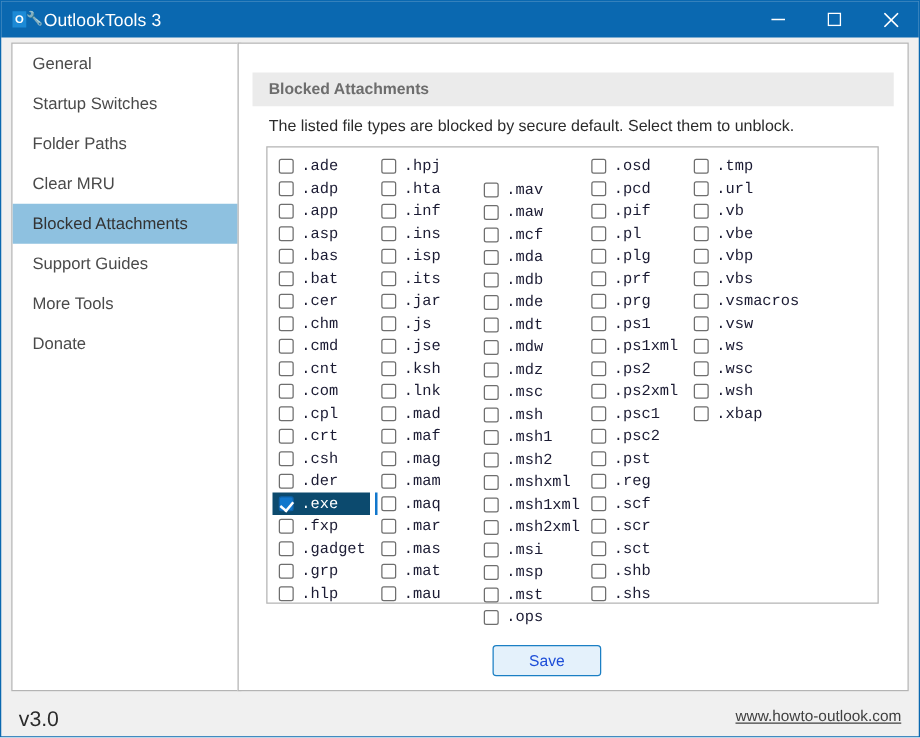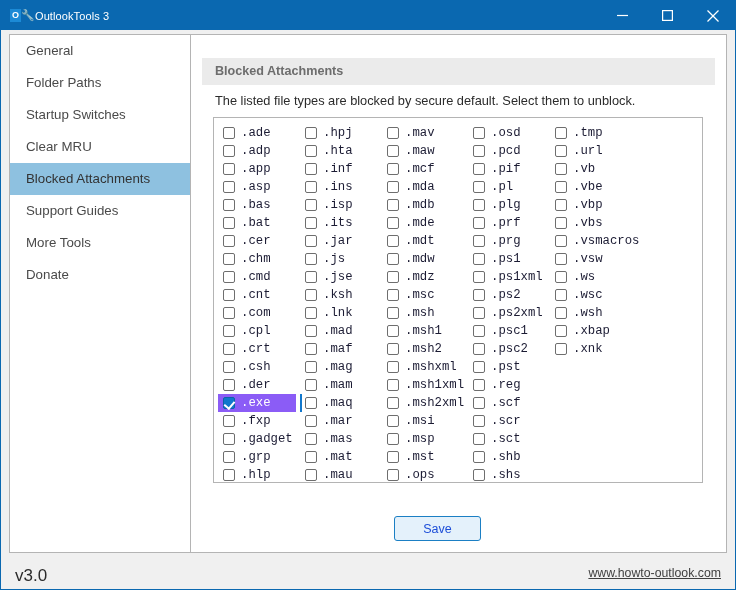--- a/index.html
+++ b/index.html
@@ -48,21 +48,21 @@
     position: absolute;
     left: 11px; top: 1px;
     width: 5px; height: 13px;
     color: #9aa3aa;
     font-size: 11px;
     line-height: 13px;
   }
   .title-text {
     margin-left: 9px;
     color: #ffffff;
-    font-size: 11px;
+    font-size: 14px;
     letter-spacing: 0.1px;
   }
   .win-controls {
     position: absolute;
     right: 0; top: 0;
     height: 29px;
     display: flex;
   }
   .win-btn {
     width: 45px; height: 29px;
@@ -131,32 +131,32 @@
     border: 1px solid #b4b4b4;
     padding: 6px 0 0 0;
     display: flex;
   }
   .col {
     width: 82px;
     flex: 0 0 auto;
     padding-left: 4px;
     font-family: Liberation Mono, monospace;
   }
-  .col.wide { width: 86px; }
+  .col.wide { width: 86px; margin-top: 19px; }
   .col.last { width: 110px; }
 
   .cb-row {
     height: 18px;
     display: flex;
     align-items: center;
     padding-left: 5px;
     position: relative;
   }
   .cb-row.selected {
-    background: #8b5cf6;
+    background: #0c4a6e;
   }
   .cb-row.selected .cb-label { color: #ffffff; }
   .cb-row.focusline::before {
     content: "";
     position: absolute;
     left: 0; top: 0; bottom: 0;
     width: 2px;
     background: #1177cc;
   }
 
@@ -245,22 +245,22 @@
         <svg width="12" height="12" viewBox="0 0 12 12">
             <line x1="0.5" y1="0.5" x2="11.5" y2="11.5" stroke="#ffffff" stroke-width="1.2"></line>
             <line x1="11.5" y1="0.5" x2="0.5" y2="11.5" stroke="#ffffff" stroke-width="1.2"></line>
           </svg>
       </div>
     </div>
   </div>
 
   <div class="sidebar" id="sidebar">
       <div class="side-item"><span>General</span></div>
+      <div class="side-item"><span>Startup Switches</span></div>
       <div class="side-item"><span>Folder Paths</span></div>
-      <div class="side-item"><span>Startup Switches</span></div>
       <div class="side-item"><span>Clear MRU</span></div>
       <div class="side-item active"><span>Blocked Attachments</span></div>
       <div class="side-item"><span>Support Guides</span></div>
       <div class="side-item"><span>More Tools</span></div>
       <div class="side-item"><span>Donate</span></div>
     </div>
 
   <div class="content">
     <div class="group-header">Blocked Attachments</div>
     <div class="description">The listed file types are blocked by secure default. Select them to unblock.</div>
@@ -636,24 +636,20 @@
             <span class="cb-label">.wsc</span>
           </div>
           <div class="cb-row">
             <span class="cb"></span>
             <span class="cb-label">.wsh</span>
           </div>
           <div class="cb-row">
             <span class="cb"></span>
             <span class="cb-label">.xbap</span>
           </div>
-          <div class="cb-row">
-            <span class="cb"></span>
-            <span class="cb-label">.xnk</span>
-          </div>
         </div>
       </div>
 
     <button class="save-btn">Save</button>
   </div>
 
   <span class="footer-version">v3.0</span>
   <span class="footer-link">www.howto-outlook.com</span>
 
 </div>

